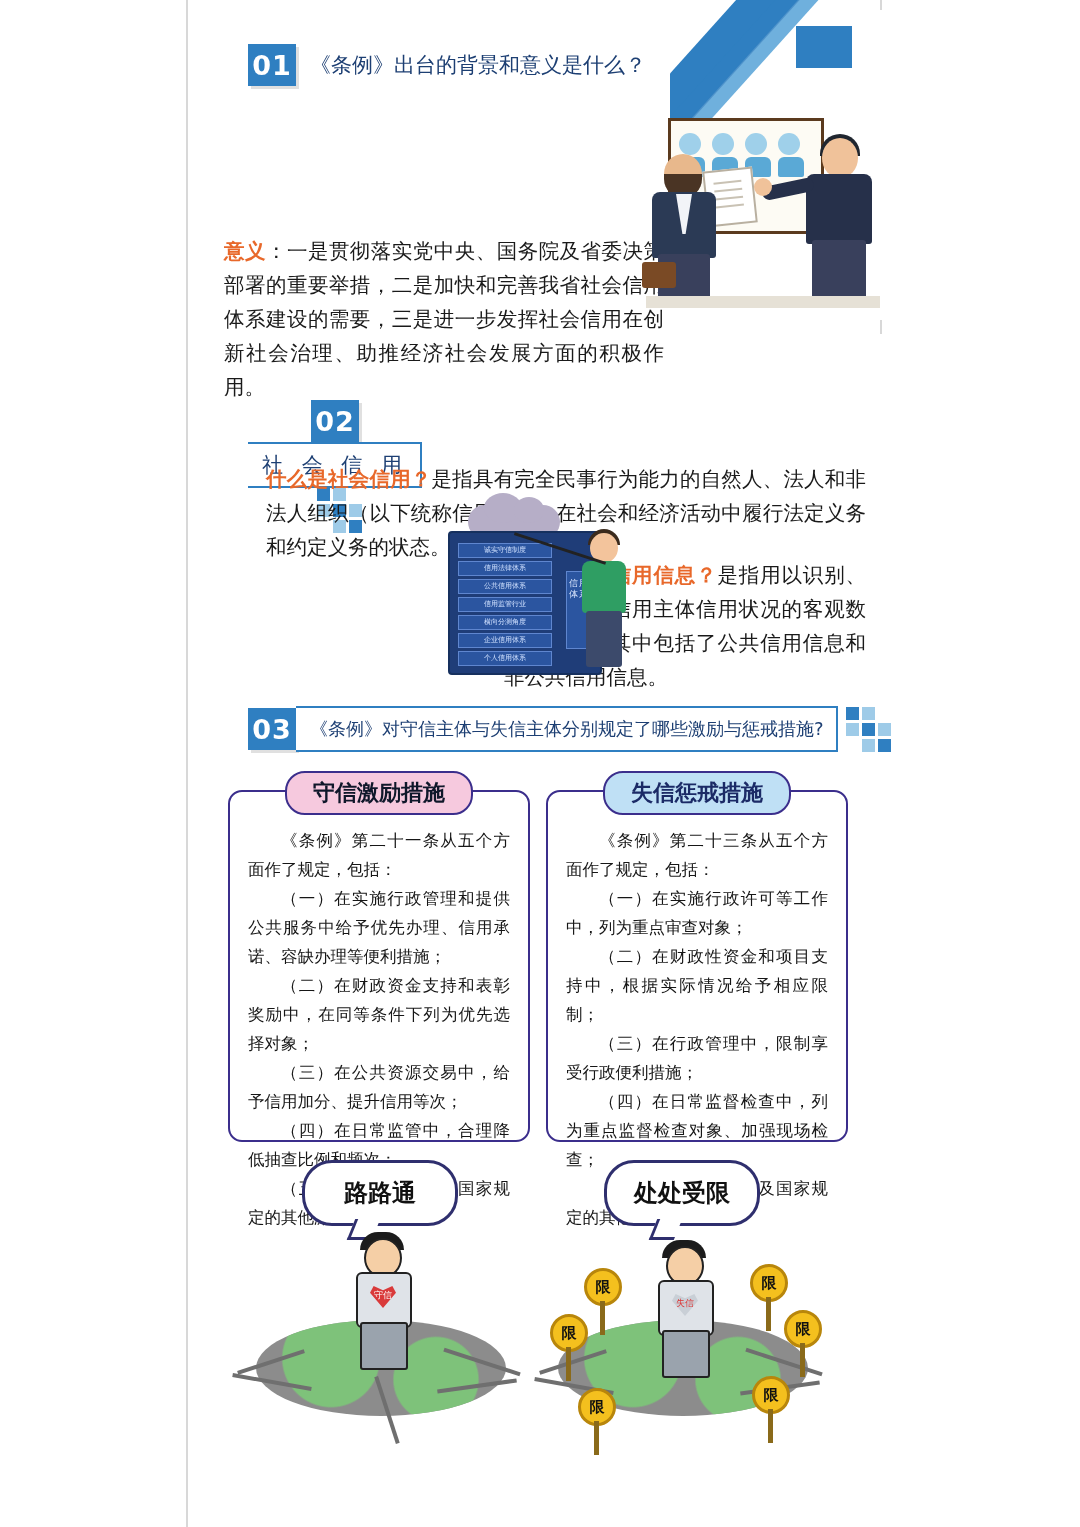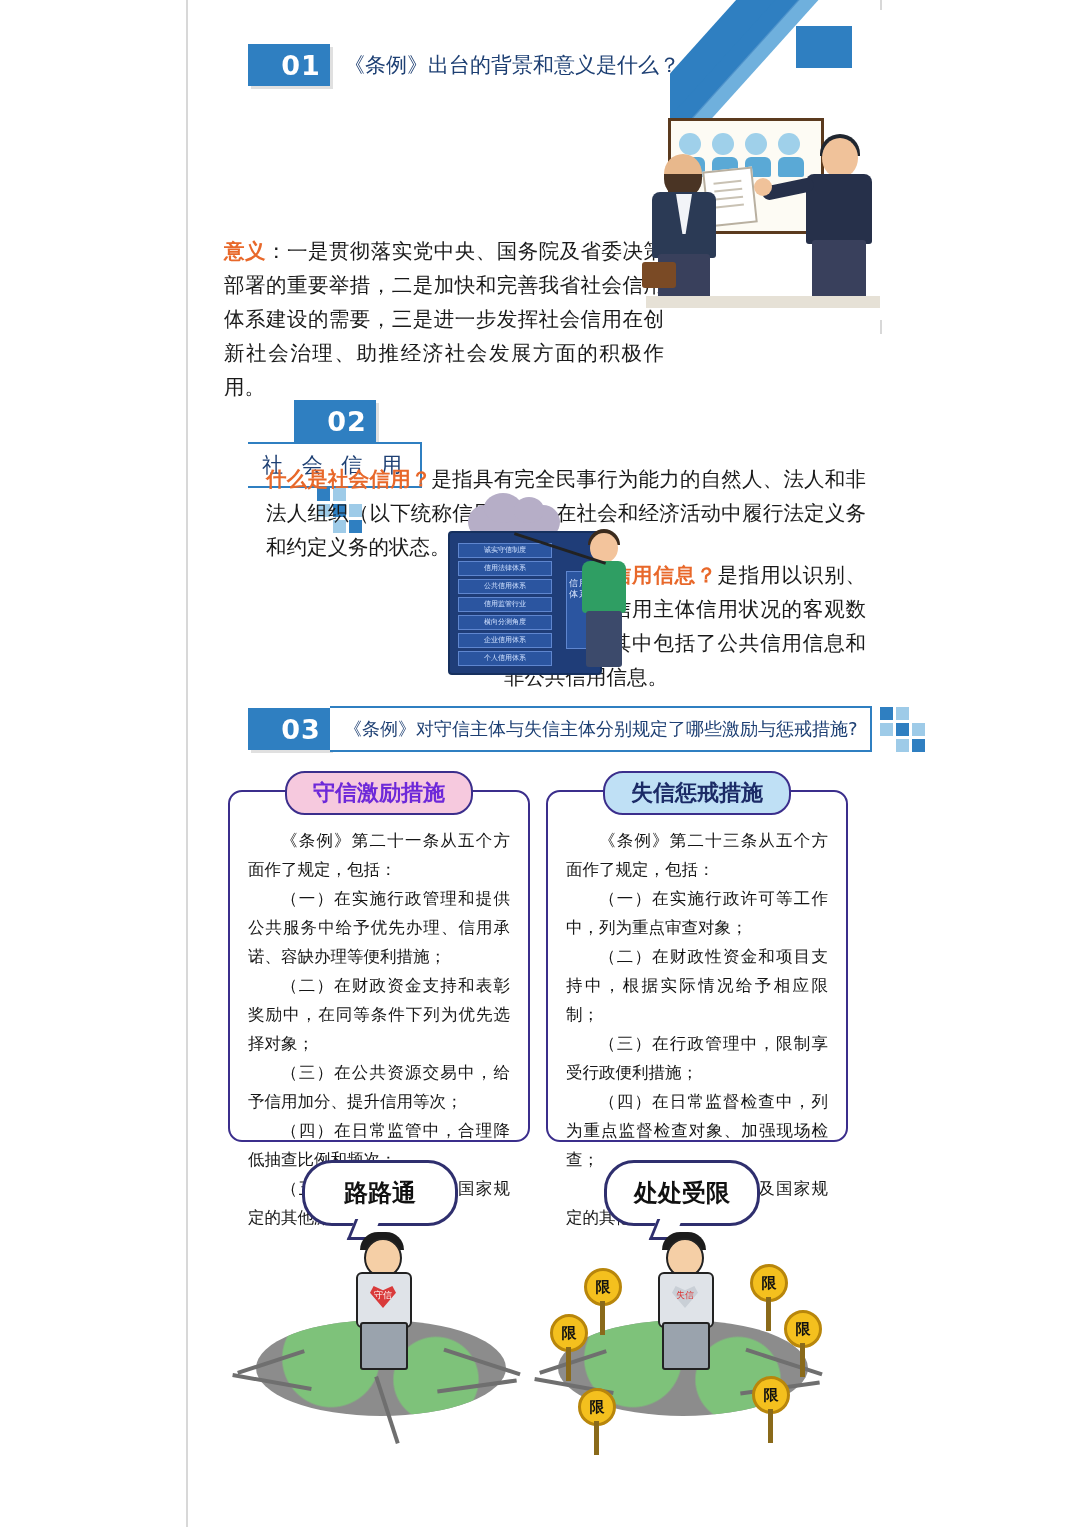--- a/index.html
+++ b/index.html
@@ -21,25 +21,24 @@
   
   .ribbon{position:absolute;right:0;top:0;width:210px;height:135px;overflow:hidden;}
   .ribbon .band1{position:absolute;left:20px;top:-70px;width:46px;height:260px;background:#2f7fc1;transform:rotate(42deg);}
   .ribbon .band2{position:absolute;left:64px;top:-80px;width:22px;height:260px;background:#2f7fc1;transform:rotate(42deg);opacity:.85;}
   .ribbon .band3{position:absolute;left:96px;top:-90px;width:14px;height:260px;background:#6fb0dd;transform:rotate(42deg);}
   .ribbon .sq{position:absolute;right:28px;top:26px;width:56px;height:42px;background:#2f7fc1;}
 
   
   .sec-head{position:absolute;display:flex;align-items:center;}
   .num-box{
-    width:58px;height:42px;background:#2f7fc1;color:#fff;
+    width:48px;height:42px;background:#2f7fc1;color:#fff;
     display:flex;align-items:center;justify-content:center;
     font-size:27px;font-weight:bold;letter-spacing:1px;
     box-shadow:3px 3px 0 rgba(0,0,0,.12);
-    padding-left:24px;
   }
   .head-title{
     height:42px;display:flex;align-items:center;padding:0 12px 0 14px;
     font-size:21px;font-weight:normal;color:#1d3f73;white-space:nowrap;
   }
   .head-title.boxed{
     border:2px solid #2f7fc1;border-left:none;background:#fff;
   }
   .pixgrid{display:grid;grid-template-columns:repeat(3,13px);grid-template-rows:repeat(3,13px);gap:3px;margin-left:8px;}
   .pixgrid i{display:block;width:13px;height:13px;background:#2f7fc1;}
@@ -99,21 +98,21 @@
 
   
   .card{
     position:absolute;width:298px;border:2px solid #3b2e8c;border-radius:14px;background:#fff;
   }
   .card-title{
     position:absolute;top:-21px;left:50%;transform:translateX(-50%);
     padding:5px 26px;border-radius:20px;border:2px solid #3b2e8c;
     font-size:22px;font-weight:bold;white-space:nowrap;
   }
-  .card-title.pink{background:#f6c9de;color:#6d28d9;}
+  .card-title.pink{background:#f6c9de;color:#0f172a;}
   .card-title.blue{background:#bfe0f5;color:#1b2a66;}
   .card-body{
     padding:34px 18px 16px 18px;font-size:16.5px;line-height:29px;color:#161616;
     font-family:"DejaVu Serif","Liberation Serif",serif;text-align:justify;
   }
   .card-body p{margin:0;text-indent:2em;}
 
   
   .ill-bottom{position:absolute;left:232px;top:1152px;width:600px;height:350px;}
   .bubble{
@@ -307,21 +306,21 @@
       </div>
 
       <div class="bubble" style="left:372px;top:0;">处处受限</div>
       <div class="ground" style="left:326px;top:160px;">
         <div class="grass"></div>
       </div>
       <div class="road" style="left:306px;top:200px;width:70px;transform:rotate(-18deg);"></div>
       <div class="road" style="left:302px;top:224px;width:80px;transform:rotate(10deg);"></div>
       <div class="road" style="left:512px;top:200px;width:80px;transform:rotate(18deg);"></div>
       <div class="road" style="left:508px;top:226px;width:80px;transform:rotate(-8deg);"></div>
-      <div class="walker" style="left:406px;top:78px;">
+      <div class="walker" style="left:406px;top:86px;">
         <div class="hair"></div>
           <div class="hd"></div>
           <div class="tor"></div>
         <div class="heart" style="background:#c9cfd6;color:#d33;">失信</div>
         <div class="leg"></div>
       </div>
       <div class="sign" style="left:352px;top:108px;">限<span class="pole"></span></div>
       <div class="sign" style="left:518px;top:104px;">限<span class="pole"></span></div>
       <div class="sign" style="left:318px;top:154px;">限<span class="pole"></span></div>
       <div class="sign" style="left:552px;top:150px;">限<span class="pole"></span></div>

